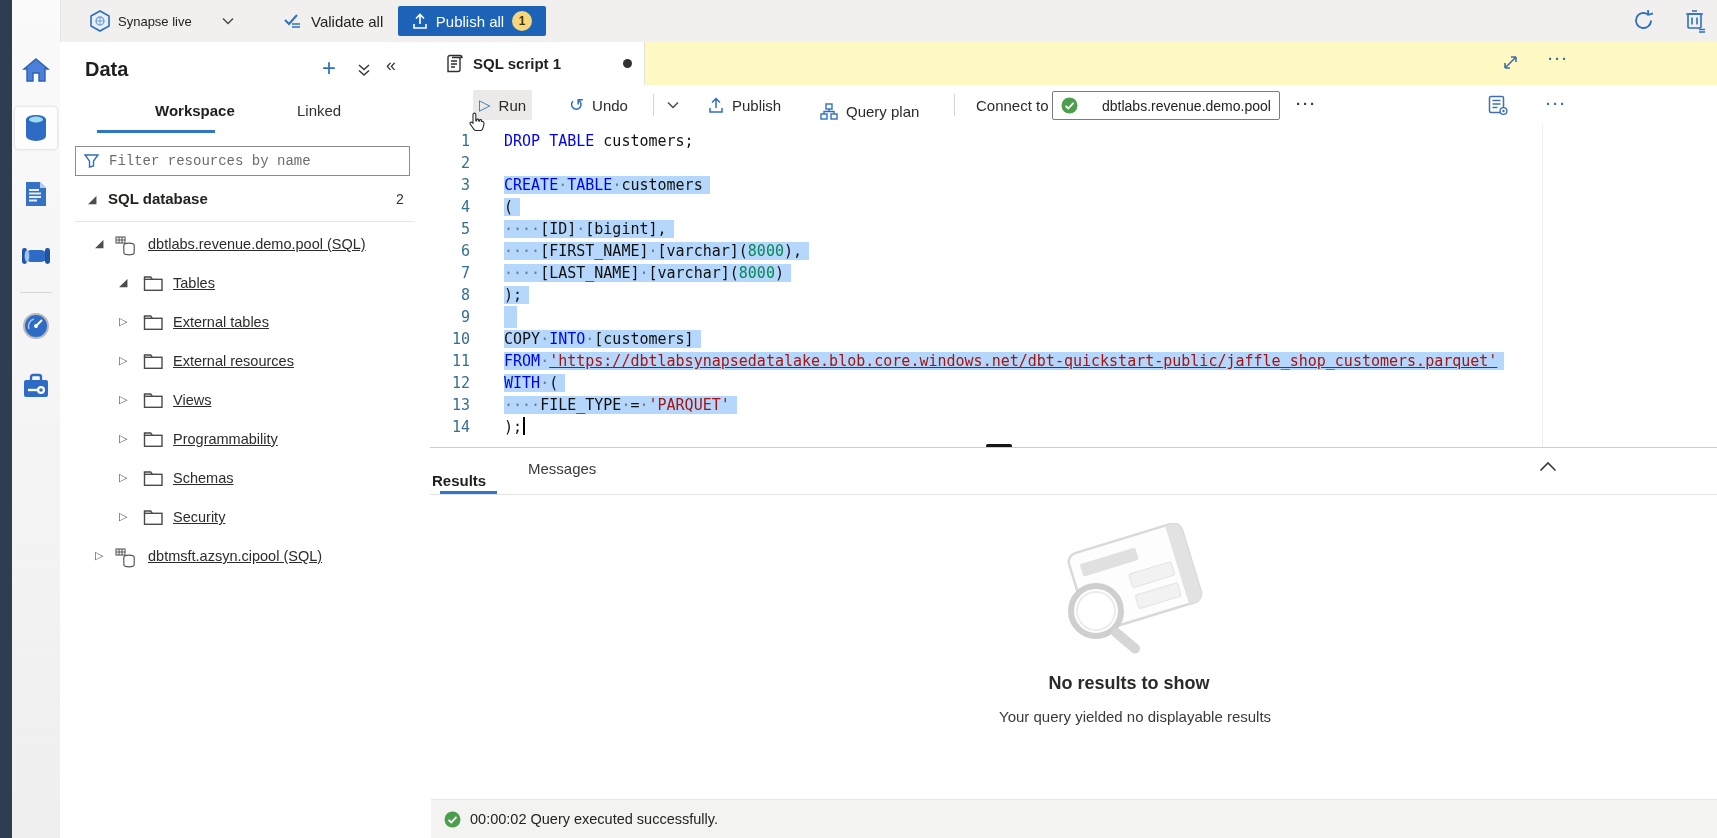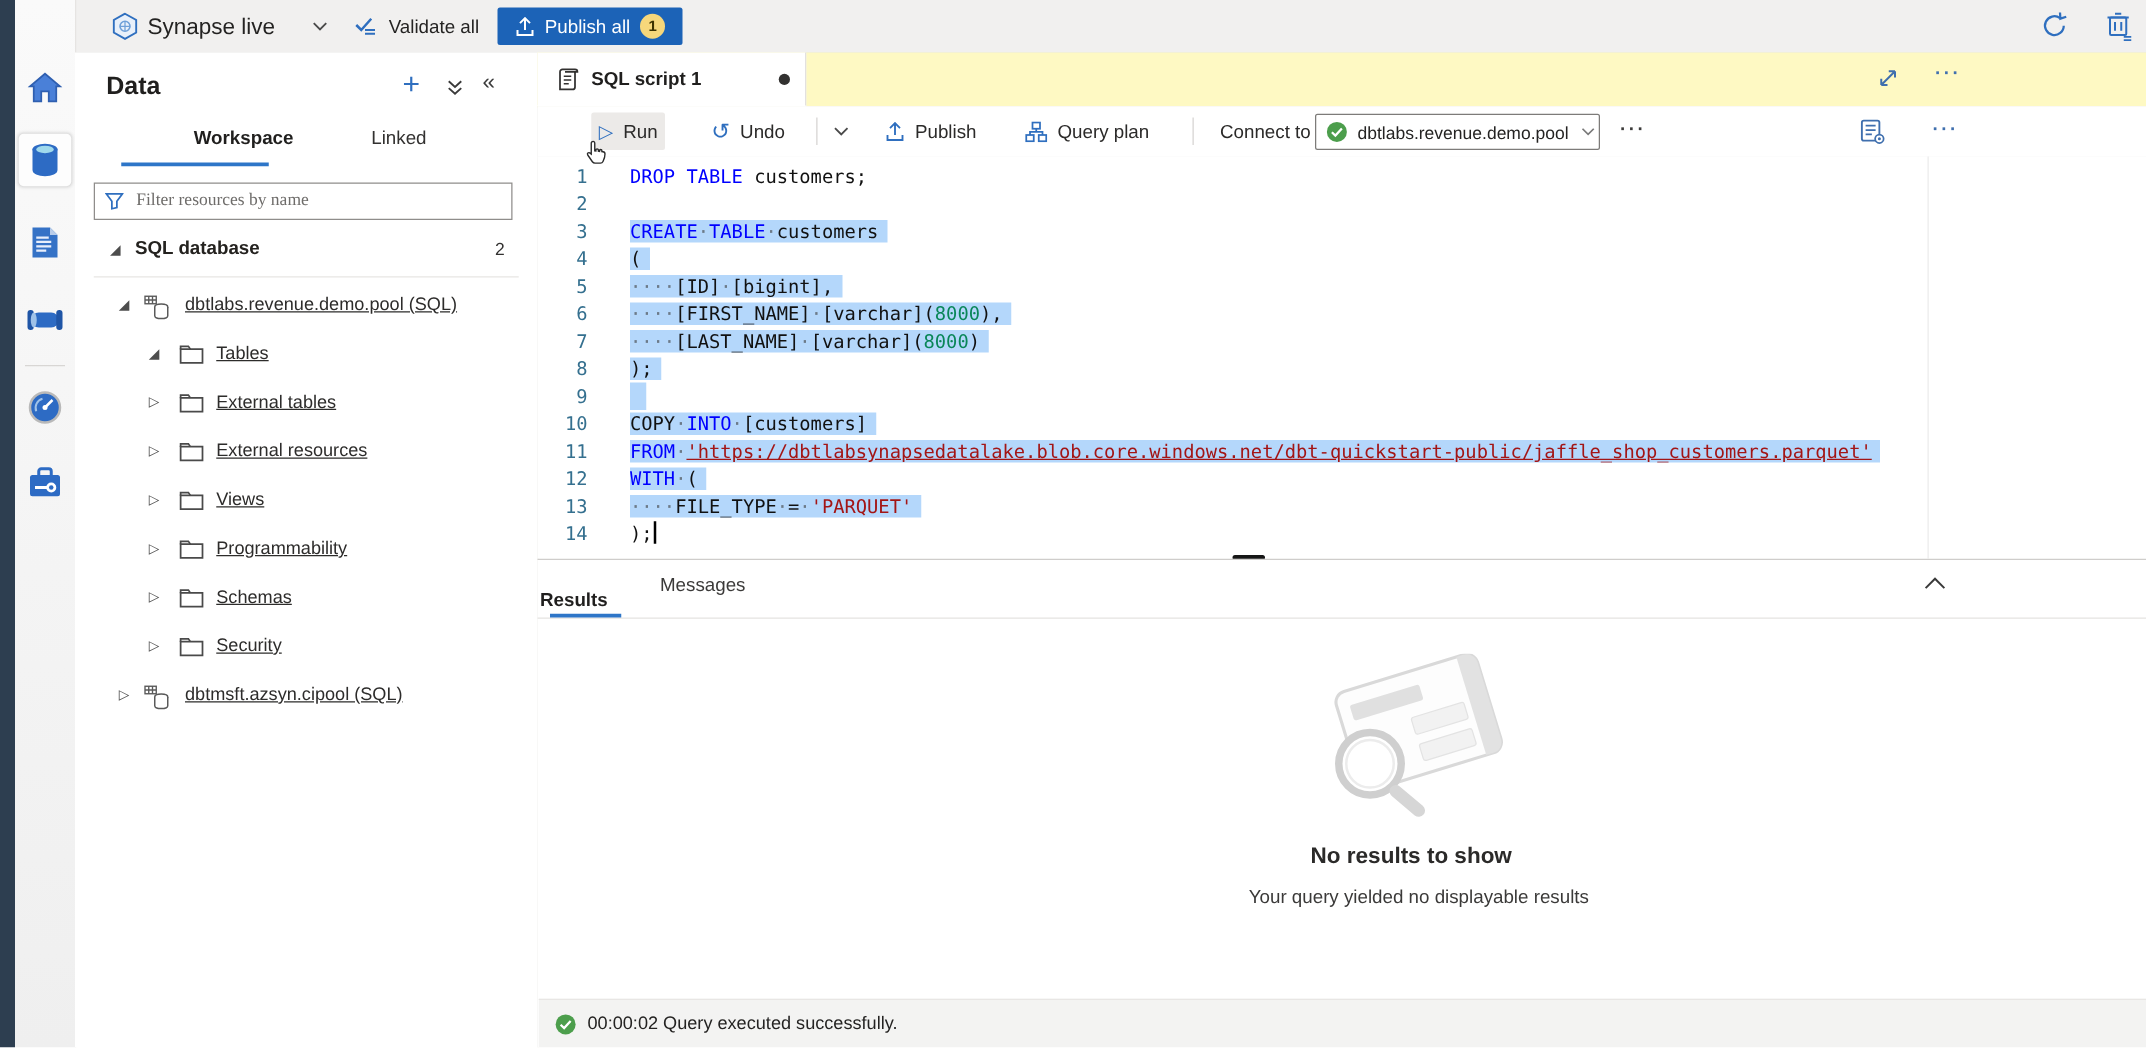--- a/index.html
+++ b/index.html
@@ -4,21 +4,21 @@
 <style>
   html,body{margin:0;padding:0;}
   body{width:1717px;height:838px;position:relative;overflow:hidden;background:#fff;
        font-family:"Liberation Sans","DejaVu Sans",sans-serif;color:#252423;}
   svg{display:block;}
 
   
   .topbar{position:absolute;left:0;top:0;right:0;height:42px;background:#f1f0ef;border-bottom:1px solid #e2e0de;}
   .expand-caret{position:absolute;left:30px;top:5px;font-size:21px;color:#2b2b2b;cursor:pointer;}
   .mode-btn{position:absolute;left:90px;top:7px;height:28px;display:flex;align-items:center;gap:8px;cursor:pointer;}
-  .mode-btn .lbl{font-size:18px;color:#242322;}
+  .mode-btn .lbl{font-size:13px;color:#242322;}
   .bar-btn{position:absolute;top:7px;height:28px;display:flex;align-items:center;gap:8px;cursor:pointer;font-size:15px;color:#242322;}
   .publish-btn{position:absolute;left:398px;top:6px;height:30px;width:148px;background:#1c63b7;border-radius:2px;
                display:flex;align-items:center;justify-content:center;gap:8px;color:#fff;font-size:15px;cursor:pointer;}
   .badge{width:20px;height:20px;border-radius:50%;background:#f6d77b;color:#3e3200;font-size:12px;font-weight:bold;
          display:flex;align-items:center;justify-content:center;}
   .top-ico{position:absolute;top:9px;cursor:pointer;}
 
   
   .left-strip{position:absolute;left:0;top:0;width:12px;height:838px;background:#2d3e50;z-index:6;}
   .rail{position:absolute;left:12px;top:0;width:48px;height:838px;background:linear-gradient(#fafafa,#efefef);border-right:1px solid #e6e4e2;}
@@ -27,21 +27,21 @@
   .rail-div{position:absolute;left:8px;width:32px;height:1px;background:#d8d6d4;}
 
   
   .data-panel{position:absolute;left:60px;top:42px;width:370px;bottom:0;background:#fff;border-right:1px solid #e3e1df;}
   .dp-title{position:absolute;left:25px;top:16px;font-size:20px;font-weight:bold;color:#201f1e;}
   .dp-hicon{position:absolute;top:18px;cursor:pointer;color:#2f6fbf;}
   .dp-tab{position:absolute;top:60px;font-size:15px;cursor:pointer;color:#323130;}
   .dp-underline{position:absolute;left:37px;top:88px;width:118px;height:3px;background:#2e76c8;}
   .dp-filter{position:absolute;left:15px;top:104px;width:335px;height:30px;border:1px solid #8f8d8b;background:#fff;
              display:flex;align-items:center;box-sizing:border-box;padding-left:8px;gap:8px;}
-  .dp-filter input{border:none;outline:none;font-size:14px;flex:1;font-family:Liberation Serif, serif;color:#252423;background:transparent;}
+  .dp-filter input{border:none;outline:none;font-size:14px;flex:1;font-family:Liberation Mono, monospace;color:#252423;background:transparent;}
   .dp-filter input::placeholder{color:#6e6c6a;}
   .tree-root-row{position:absolute;left:0;top:146px;width:100%;height:33px;cursor:pointer;}
   .tree-root-row .arrow{position:absolute;left:28px;top:5px;font-size:11px;color:#4d4d4d;}
   .tree-root-row .rlabel{position:absolute;left:48px;top:2px;font-size:15px;font-weight:600;color:#24221f;}
   .tree-root-row .rcount{position:absolute;left:336px;top:3px;font-size:14px;color:#323130;}
   .tree-div{position:absolute;left:15px;top:179px;width:340px;height:1px;background:#e8e6e4;}
   .tree-nodes{position:absolute;left:0;top:184px;width:100%;}
   .tnode{position:relative;height:39px;cursor:pointer;}
   .tnode .arrow{position:absolute;font-size:11px;color:#4d4d4d;top:11px;}
   .tnode .nicon{position:absolute;top:10px;}
@@ -56,21 +56,21 @@
   .tb-right{position:absolute;top:12px;cursor:pointer;}
 
   
   .cmdbar{position:absolute;left:430px;top:85px;right:0;height:40px;background:#fff;border-bottom:1px solid #efedeb;}
   .cmd{position:absolute;top:5px;height:30px;display:flex;align-items:center;gap:8px;font-size:15px;color:#2b2a29;cursor:pointer;padding:0 6px;border-radius:2px;}
   .cmd.hover{background:#eceae8;}
   .cmd .blue{color:#2f6fbf;}
   .vdiv{position:absolute;top:9px;width:1px;height:22px;background:#d6d4d2;}
   .connect-lbl{position:absolute;left:546px;top:12px;font-size:15px;color:#2b2a29;}
   .connect-box{position:absolute;left:622px;top:6px;width:228px;height:29px;border:1px solid #7d7b79;background:#fff;border-radius:2px;
-               display:flex;align-items:center;gap:8px;padding-left:8px;box-sizing:border-box;cursor:pointer;}
+               display:flex;align-items:center;gap:24px;padding-left:8px;box-sizing:border-box;cursor:pointer;}
   .connect-box .pname{font-size:14px;color:#242322;white-space:nowrap;}
   .dots{font-size:15px;letter-spacing:2px;color:#3c3b3a;cursor:pointer;font-weight:bold;}
 
   
   .editor{position:absolute;left:430px;top:125px;right:0;height:322px;background:#fff;overflow:hidden;}
   .gutter{position:absolute;left:0;top:5px;width:74px;text-align:right;padding-right:34px;box-sizing:border-box;
           font-family:"DejaVu Sans Mono",monospace;font-size:15px;line-height:22px;color:#35708f;}
   .codebox{position:absolute;left:74px;top:5px;right:0;font-family:"DejaVu Sans Mono",monospace;font-size:15px;line-height:22px;white-space:pre;}
   .cl{height:22px;}
   .selw{background:#b4d7fb;padding-right:7px;}
@@ -370,21 +370,21 @@
       </svg>
   </div>
   <div class="cmd" style="left:272px;">
     <span>
       <svg width="16" height="17" viewBox="0 0 16 17">
           <path d="M8 11 V2 M4 5.5 L8 1.5 L12 5.5 M2 11 v4 h12 v-4" fill="none" stroke="#2f6fbf" stroke-width="1.5"></path>
         </svg>
     </span>
     <span>Publish</span>
   </div>
-  <div class="cmd" style="left:384px;">
+  <div class="cmd" style="left:384px;align-items:flex-end;">
     <span>
       <svg width="18" height="17" viewBox="0 0 18 17">
           <rect x="6" y="1" width="6" height="5" fill="none" stroke="#2f6fbf" stroke-width="1.4"></rect>
           <rect x="1" y="11" width="6" height="5" fill="none" stroke="#2f6fbf" stroke-width="1.4"></rect>
           <rect x="11" y="11" width="6" height="5" fill="none" stroke="#2f6fbf" stroke-width="1.4"></rect>
           <path d="M9 6 v2.5 M4 11 V8.5 H14 V11" fill="none" stroke="#2f6fbf" stroke-width="1.4"></path>
         </svg>
     </span>
     <span>Query plan</span>
   </div>

